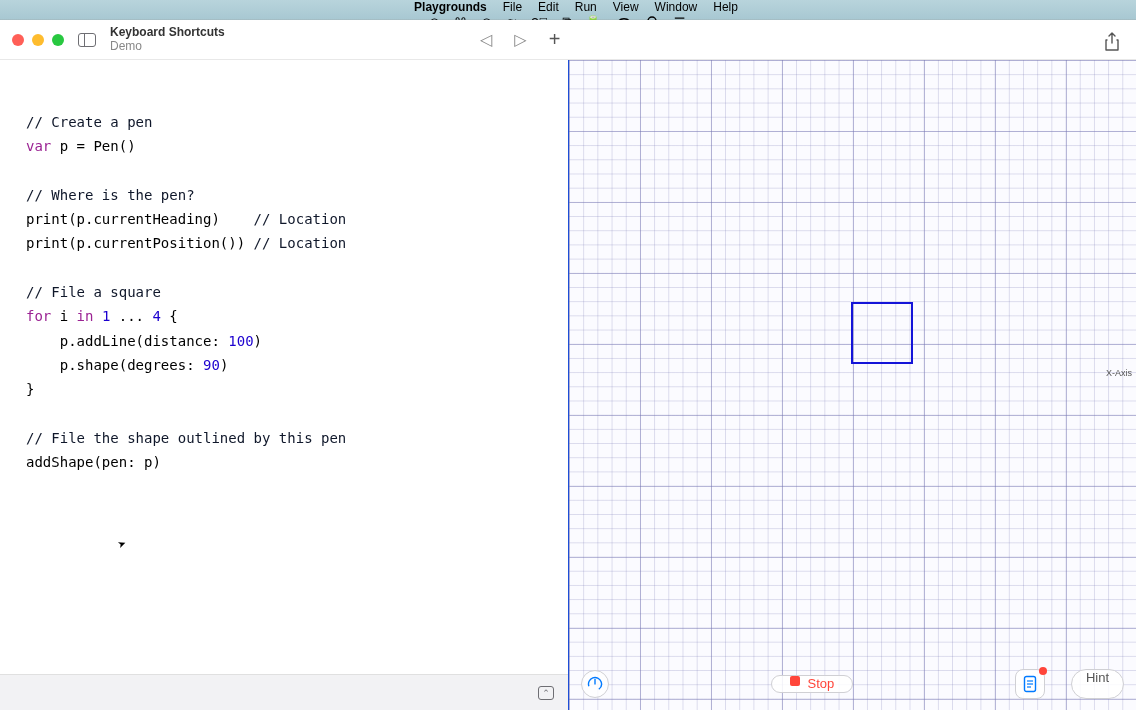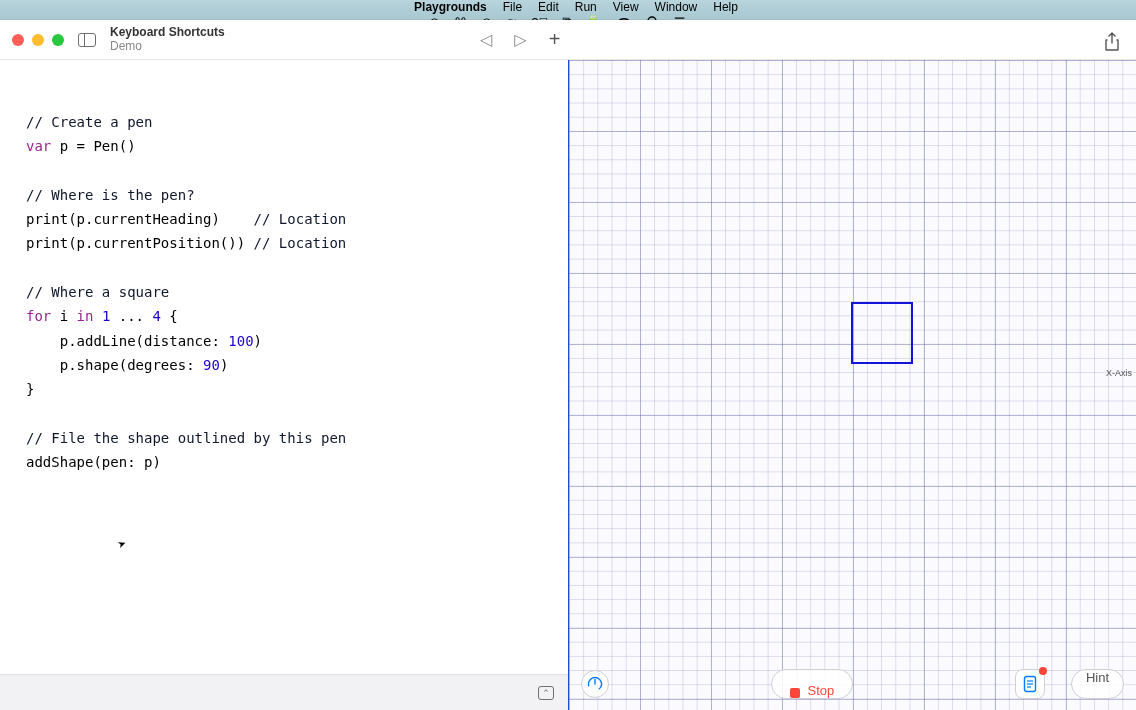--- a/index.html
+++ b/index.html
@@ -137,23 +137,23 @@
       padding: 0 12px;
     }
     .speed-btn {
       width: 28px; height: 28px; border-radius: 50%;
       background: rgba(255,255,255,0.8); border: 1px solid #d0d0d4;
       display:flex; align-items:center; justify-content:center;
       color:#007aff; font-size:14px;
     }
     .center-group { display:flex; gap:10px; }
     .pill-btn {
-      height: 30px; padding: 0 18px; border-radius: 15px;
+      height: 18px; padding: 0 18px; border-radius: 15px;
       background: rgba(255,255,255,0.85); border: 1px solid #d0d0d4;
-      display:flex; align-items:flex-end; gap:8px;
+      display:flex; align-items:flex-start; gap:8px;
       color:#ff453a; font-size:13px; font-weight:500;
     }
     .stop-icon { width:10px; height:10px; background:#ff453a; border-radius:2px; }
     .right-group { display:flex; gap:26px; align-items:center; }
     .doc-btn {
       width: 30px; height: 30px; border-radius: 8px;
       background: rgba(255,255,255,0.85); border: 1px solid #d0d0d4;
       display:flex; align-items:center; justify-content:center; color:#007aff;
       position:relative;
     }
@@ -229,21 +229,21 @@
 
   <div class="content">
 
     <div class="editor"><span class="tok-comment">// Create a pen</span>
 <span class="tok-keyword">var</span><span> p = Pen()</span>
 
 <span class="tok-comment">// Where is the pen?</span>
 <span>print(p.currentHeading)    </span><span class="tok-comment">// Location</span>
 <span>print(p.currentPosition()) </span><span class="tok-comment">// Location</span>
 
-<span class="tok-comment">// Where a square</span>
+<span class="tok-comment">// File a square</span>
 <span class="tok-keyword">for</span><span> i </span><span class="tok-keyword">in</span><span> </span><span class="tok-number">1</span><span> ... </span><span class="tok-number">4</span><span> {</span>
 <span>    p.addLine(distance: </span><span class="tok-number">100</span><span>)</span>
 <span>    p.shape(degrees: </span><span class="tok-number">90</span><span>)</span>
 <span>}</span>
 
 <span class="tok-comment">// File the shape outlined by this pen</span>
 <span>addShape(pen: p)</span>
       <div class="cursor-arrow">➤</div>
     </div>
 

